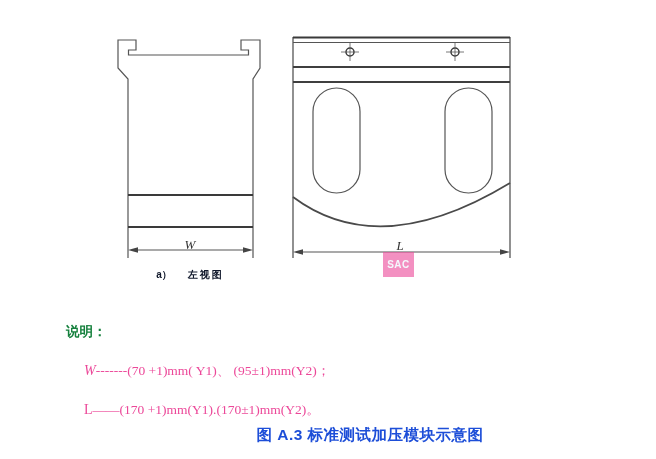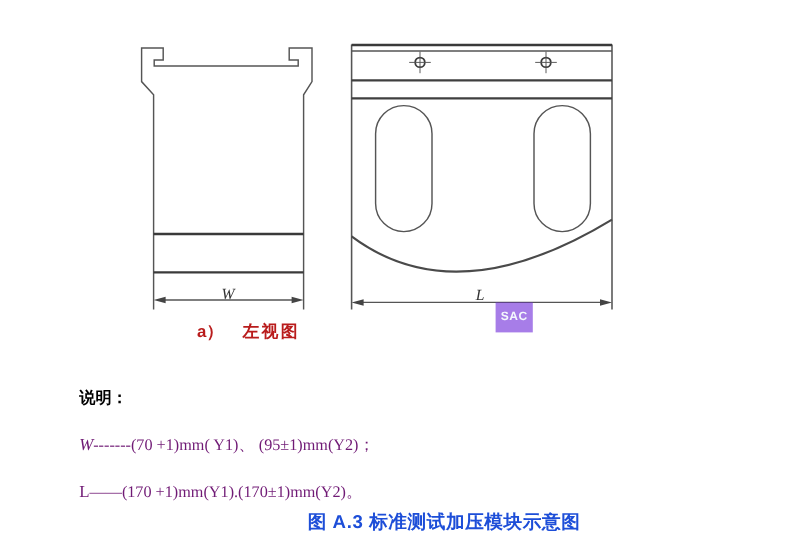--- a/index.html
+++ b/index.html
@@ -23,61 +23,61 @@
     font-style: italic;
     font-size: 13px;
     color: #333;
     text-align: center;
     width: 30px;
   }
   .view-caption {
     position: absolute;
     top: 268px;
     width: 120px;
-    text-align: right;
-    font-size: 14px;
+    text-align: center;
+    font-size: 10px;
     font-weight: bold;
-    color: #b91c1c;
+    color: #0f172a;
     white-space: nowrap;
   }
   .view-caption .prefix { margin-right: 16px; }
   .view-caption .vlabel { letter-spacing: 2px; }
   .caption-a { left: 130px; }
   .caption-b { left: 340px; }
   .watermark {
     position: absolute;
     left: 383px; top: 252px;
     width: 31px; height: 25px;
-    background: #6d28d9;
+    background: #ec4899;
     opacity: 0.6;
     display: flex;
     align-items: center;
     justify-content: center;
     font-size: 10px;
     font-weight: bold;
     color: #eef4fc;
     letter-spacing: 0.5px;
-    margin-left: 30px;
   }
   .notes {
     position: absolute;
     left: 66px; top: 323px;
     width: 420px;
   }
   .notes-heading {
     font-size: 13.5px;
     font-weight: 600;
-    color: #000000;
+    color: #15803d;
   }
   .note-line {
     font-family: "Liberation Serif", serif;
     font-size: 13.5px;
-    color: #701a75;
+    color: #ec4899;
     margin-top: 21px;
     white-space: nowrap;
+    margin-left: 18px;
   }
   .note-line .sym { font-size: 14px; }
   .note-line.first .sym { font-style: italic; }
   .fig-title {
     position: absolute;
     left: 188px; top: 425px;
     width: 364px;
     text-align: center;
     font-size: 15.5px;
     font-weight: bold;

